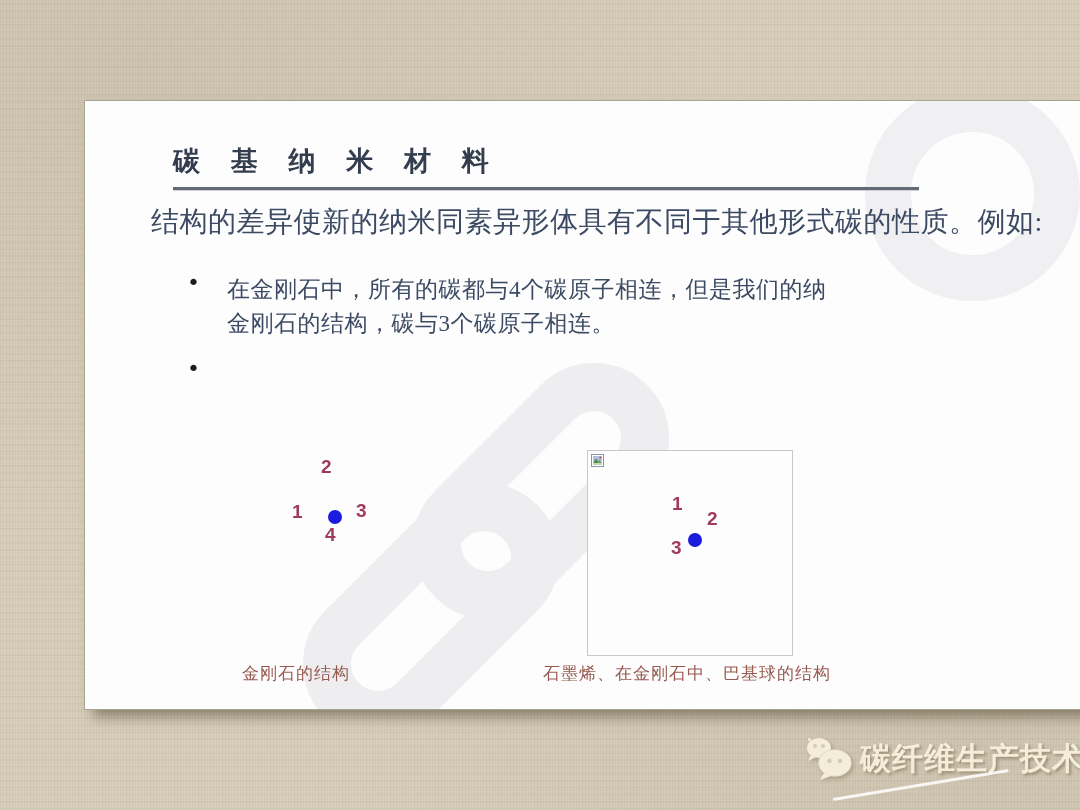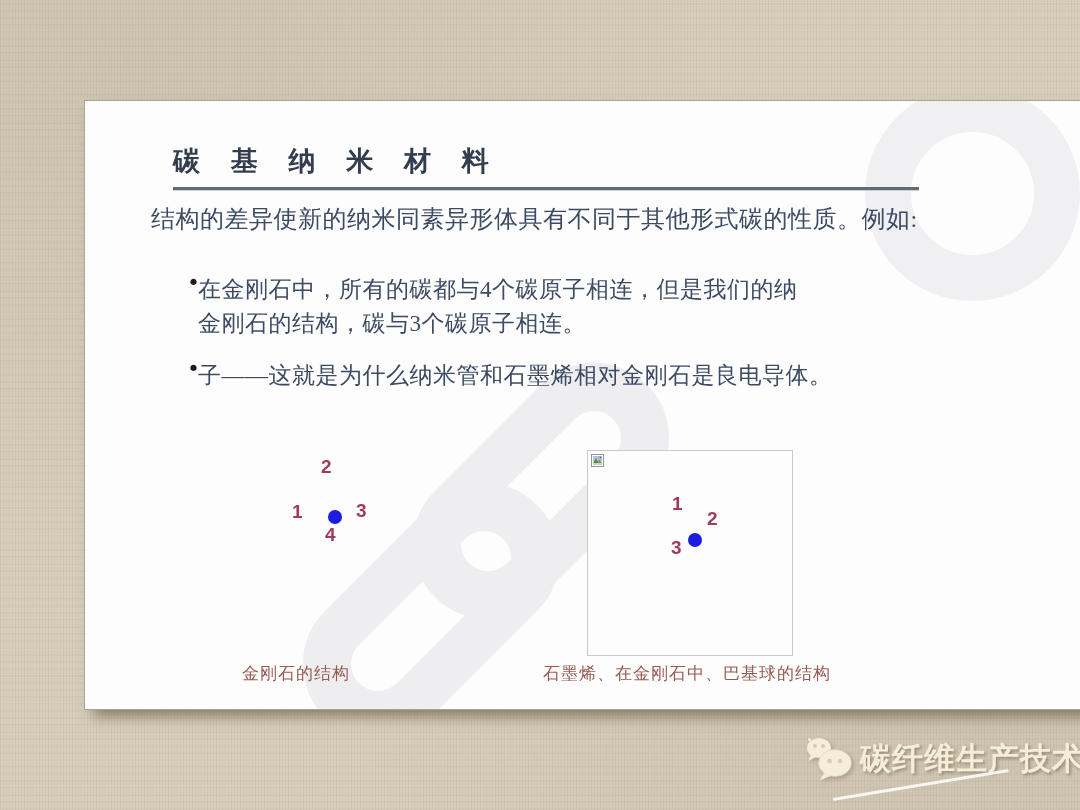--- a/index.html
+++ b/index.html
@@ -29,29 +29,29 @@
   .wm-link1{left:306px;top:315px;}
   .wm-link2{left:196px;top:435px;}
   .wm-ring{left:780px;top:-15px;width:215px;height:215px;border:46px solid #f0f0f3;
     border-radius:50%;box-sizing:border-box;}
   .content{position:relative;z-index:1;}
 
   .title{position:absolute;left:88px;top:42px;font-size:27px;font-weight:bold;
     letter-spacing:12px;color:var(--title-text,#333d4e);}
   .title-rule{position:absolute;left:88px;top:86px;width:746px;height:3px;
     background:var(--rule,#646a73);border-bottom:1px solid #cdd0d6;}
-  .subtitle{position:absolute;left:66px;top:102px;font-size:24px;
+  .subtitle{position:absolute;left:66px;top:102px;font-size:28px;
     color:var(--body-text,#3c4a63);letter-spacing:.5px;white-space:nowrap;}
 
   .bullet{position:absolute;left:102px;width:720px;color:var(--body-text,#3c4a63);}
   .bullet-1{top:172px;}
   .bullet-2{top:258px;}
   .bullet .marker{position:absolute;left:0;top:-3px;font-size:22px;color:#1c1c1c;
     font-family:"DejaVu Sans",sans-serif;}
-  .bullet .btext{display:block;margin-left:11px;font-size:23px;line-height:34px;
+  .bullet .btext{display:block;margin-left:40px;font-size:23px;line-height:34px;
     letter-spacing:.5px;}
   .bline{display:block;white-space:nowrap;}
 
   .num{position:absolute;font-family:"Liberation Sans","DejaVu Sans",sans-serif;
     font-weight:bold;font-size:19px;color:var(--number-label,#a03b5f);z-index:2;}
   .atom{position:absolute;width:14px;height:14px;border-radius:50%;
     background:var(--atom-dot,#1c1ce0);z-index:2;}
 
   
   .ld-n2{left:236px;top:355px;}
@@ -103,21 +103,20 @@
       <span class="marker">•</span>
       <span class="btext">
         <span class="bline">在金刚石中，所有的碳都与4个碳原子相连，但是我们的纳</span>
         <span class="bline">金刚石的结构，碳与3个碳原子相连。</span>
       </span>
     </div>
 
     <div class="bullet bullet-2">
       <span class="marker">•</span>
       <span class="btext">
-        <span class="bline">子——这就是为什么纳米管和石墨烯相对金刚石是良电导体。</span>
       </span>
     </div>
 
     <span class="num ld-n1">1</span>
     <span class="num ld-n2">2</span>
     <span class="num ld-n3">3</span>
     <span class="num ld-n4">4</span>
     <span class="atom ld-dot"></span>
 
     <div class="right-box">

